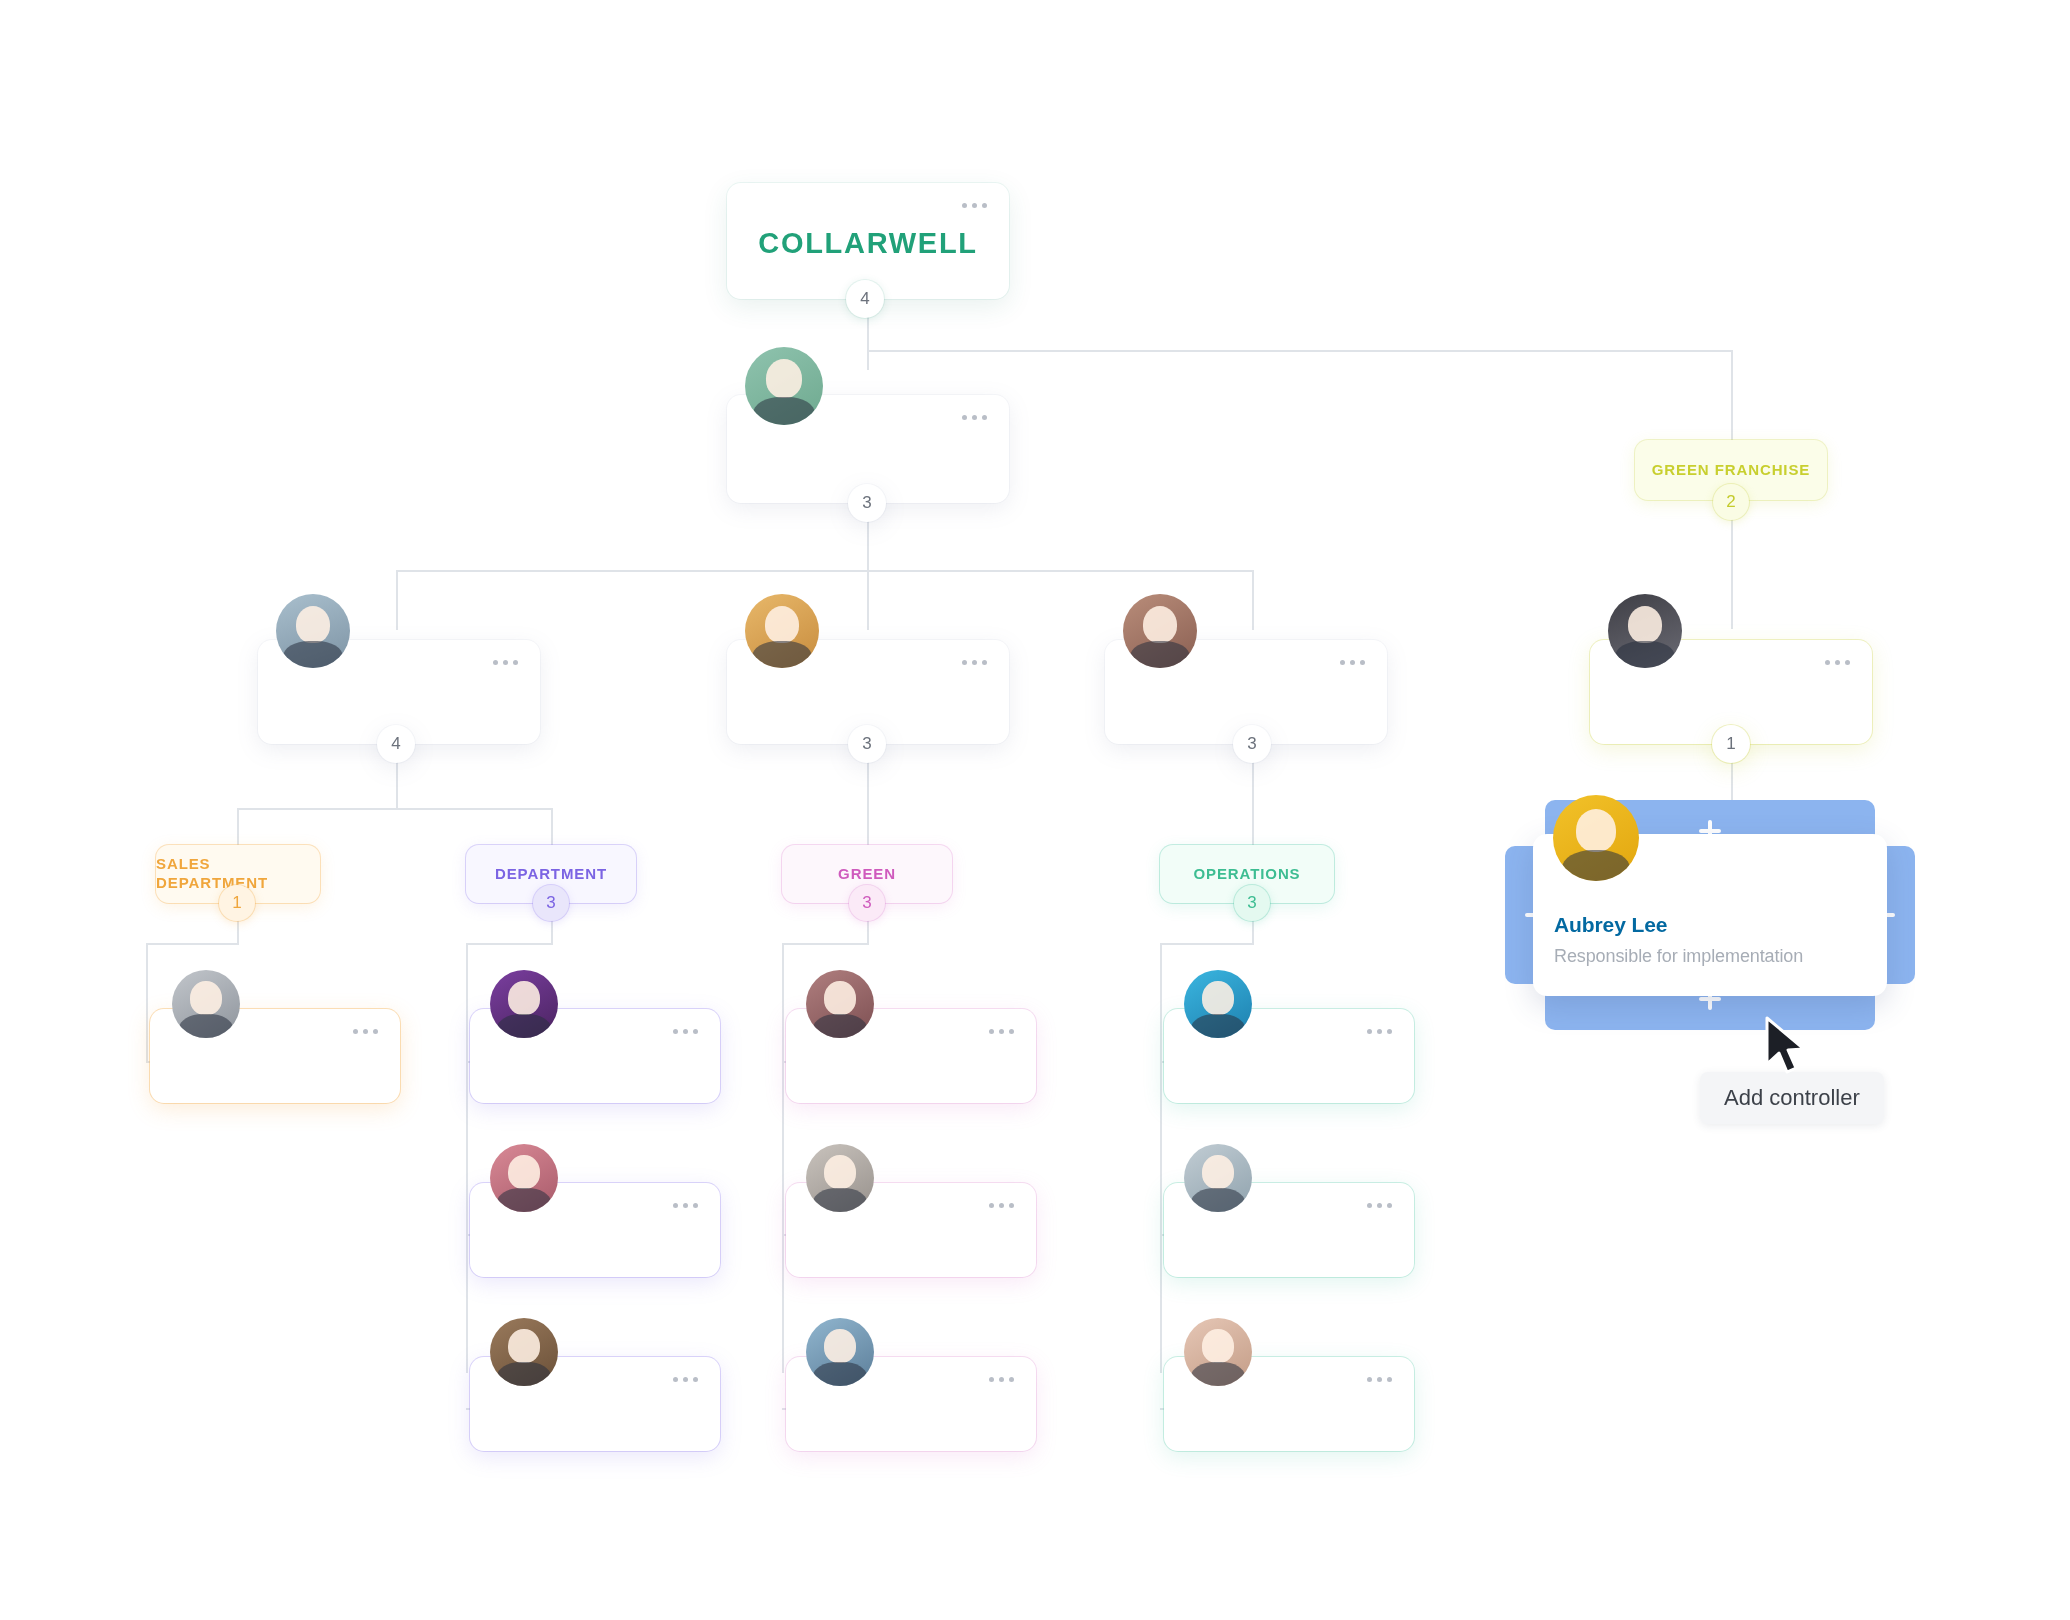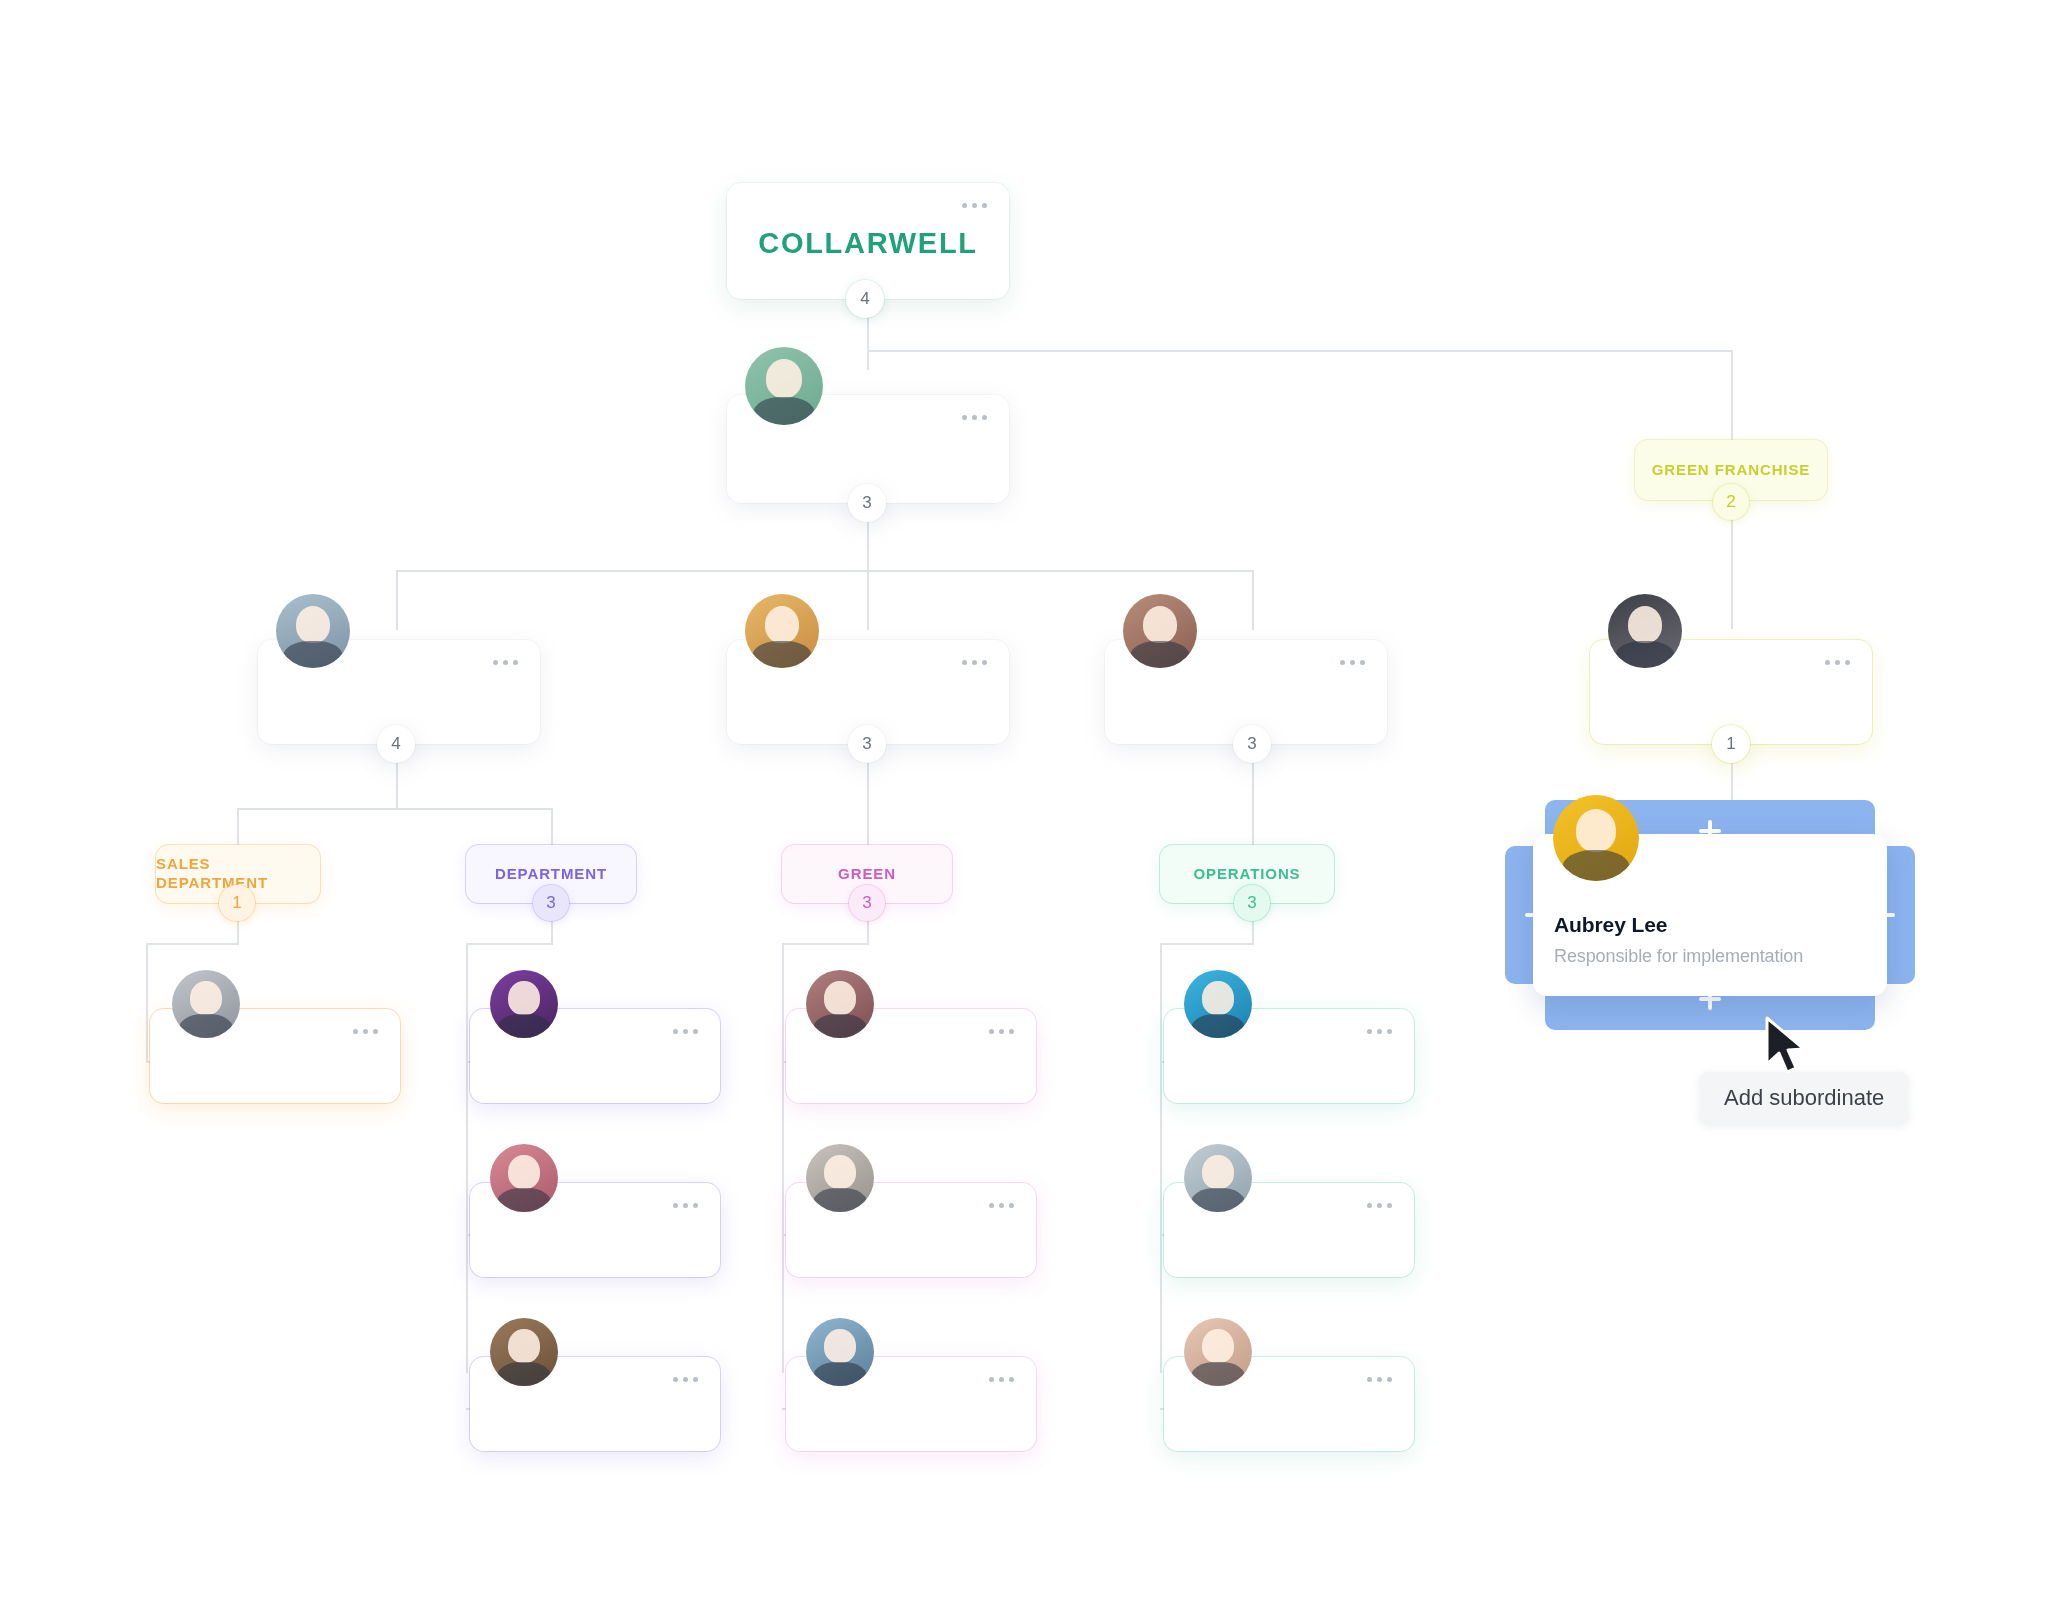--- a/index.html
+++ b/index.html
@@ -30,21 +30,21 @@
   .card .dots i { width:5px; height:5px; border-radius:50%; background:#b9bec7; display:block; }
   .avatar {
     position: absolute;
     border-radius: 50%;
     overflow: hidden;
     z-index: 9;
     background: #cfd4da;
   }
   .person-name {
     position:absolute;
-    font-size: 19px; font-weight: 700; color: #0f172a;
+    font-size: 19px; font-weight: 700; color: #0369a1;
     letter-spacing: -0.1px; white-space: nowrap;
   }
   .person-title {
     position:absolute;
     font-size: 17px; font-weight: 400; color: #a7adb6;
     letter-spacing: -0.1px; white-space: nowrap;
   }
   .badge {
     position:absolute;
     width: 38px; height: 38px; border-radius: 50%;
@@ -476,15 +476,15 @@
   <div class="avatar a16" style="left:1553px; top:795px; width:86px; height:86px; z-index:18;">
       <span class="face"></span>
     </div>
   <div class="person-name" style="left:1554px; top:913px; z-index:18; font-size:21px;">Aubrey Lee</div>
   <div class="person-title" style="left:1522px; top:946px; z-index:18; font-size:18px;margin-left:32px;">Responsible for implementation</div>
 
   <svg class="cursor" width="46" height="62" viewBox="0 0 46 62">
     <path d="M3 2 L3 48 L15 37 L23 56 L32 52 L24 34 L40 33 Z" fill="#1c1f26" stroke="#ffffff" stroke-width="3" stroke-linejoin="round"></path>
   </svg>
 
-  <div class="tooltip">Add subordinate</div>
+  <div class="tooltip">Add controller</div>
 
 </div>
 
 </body></html>

